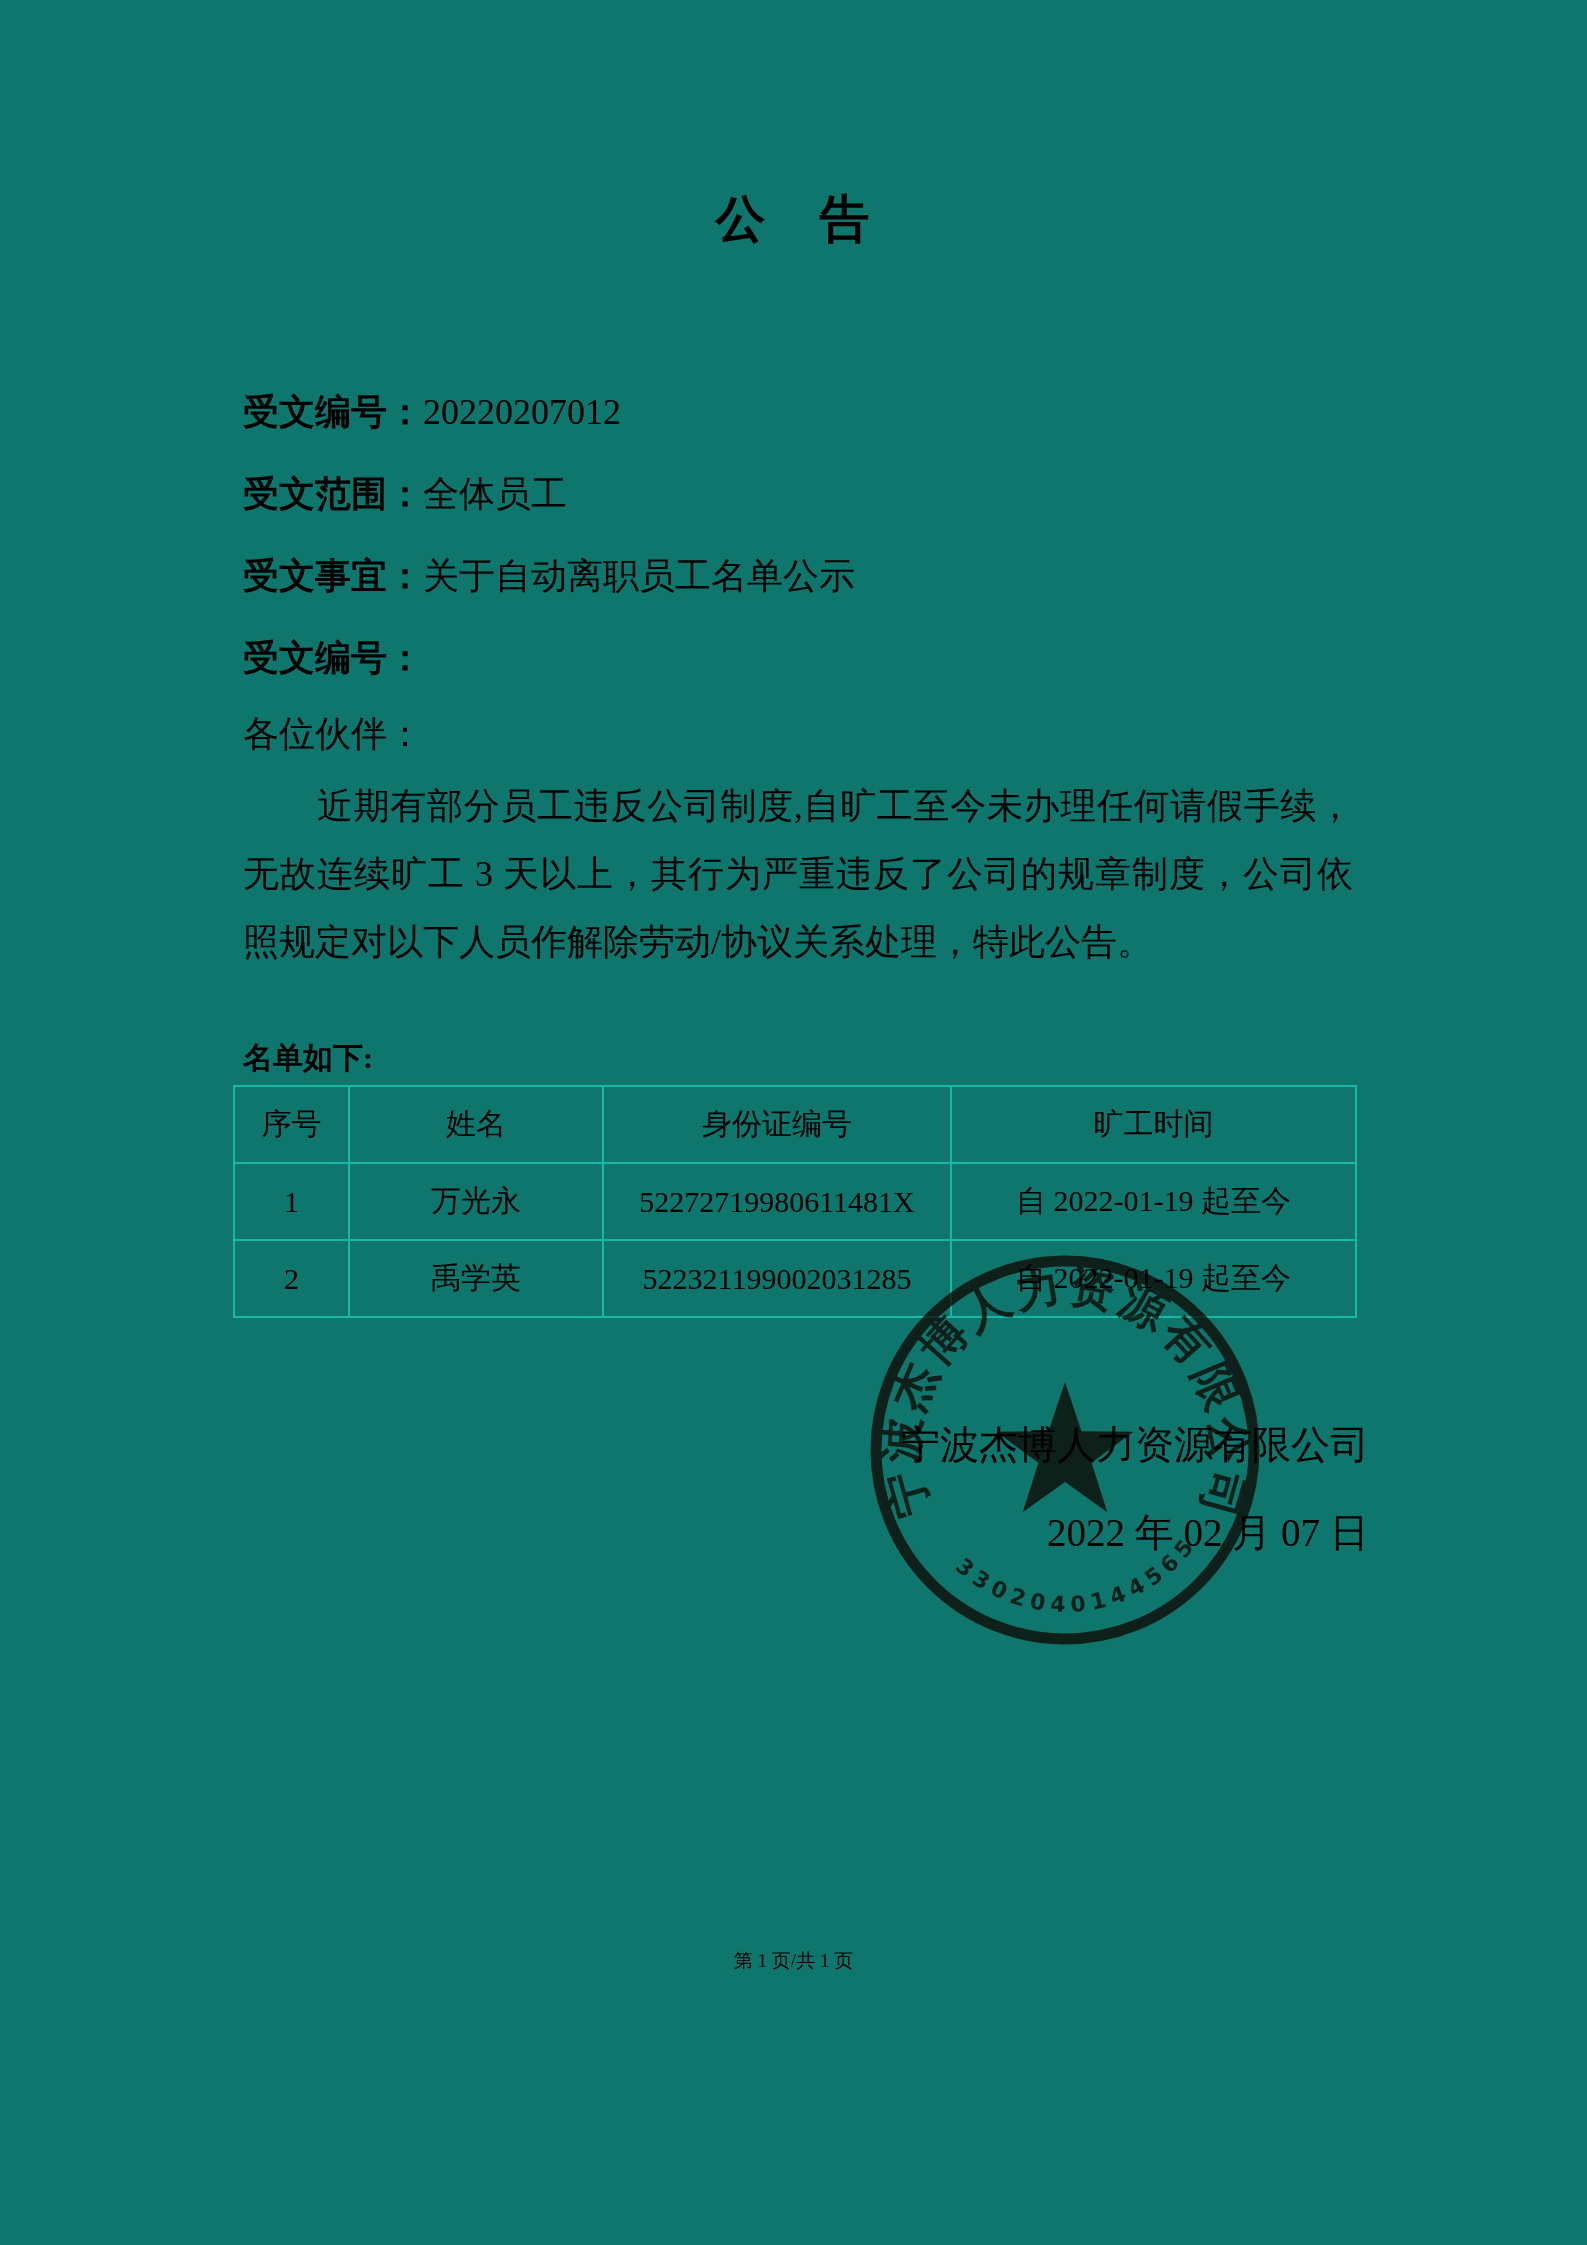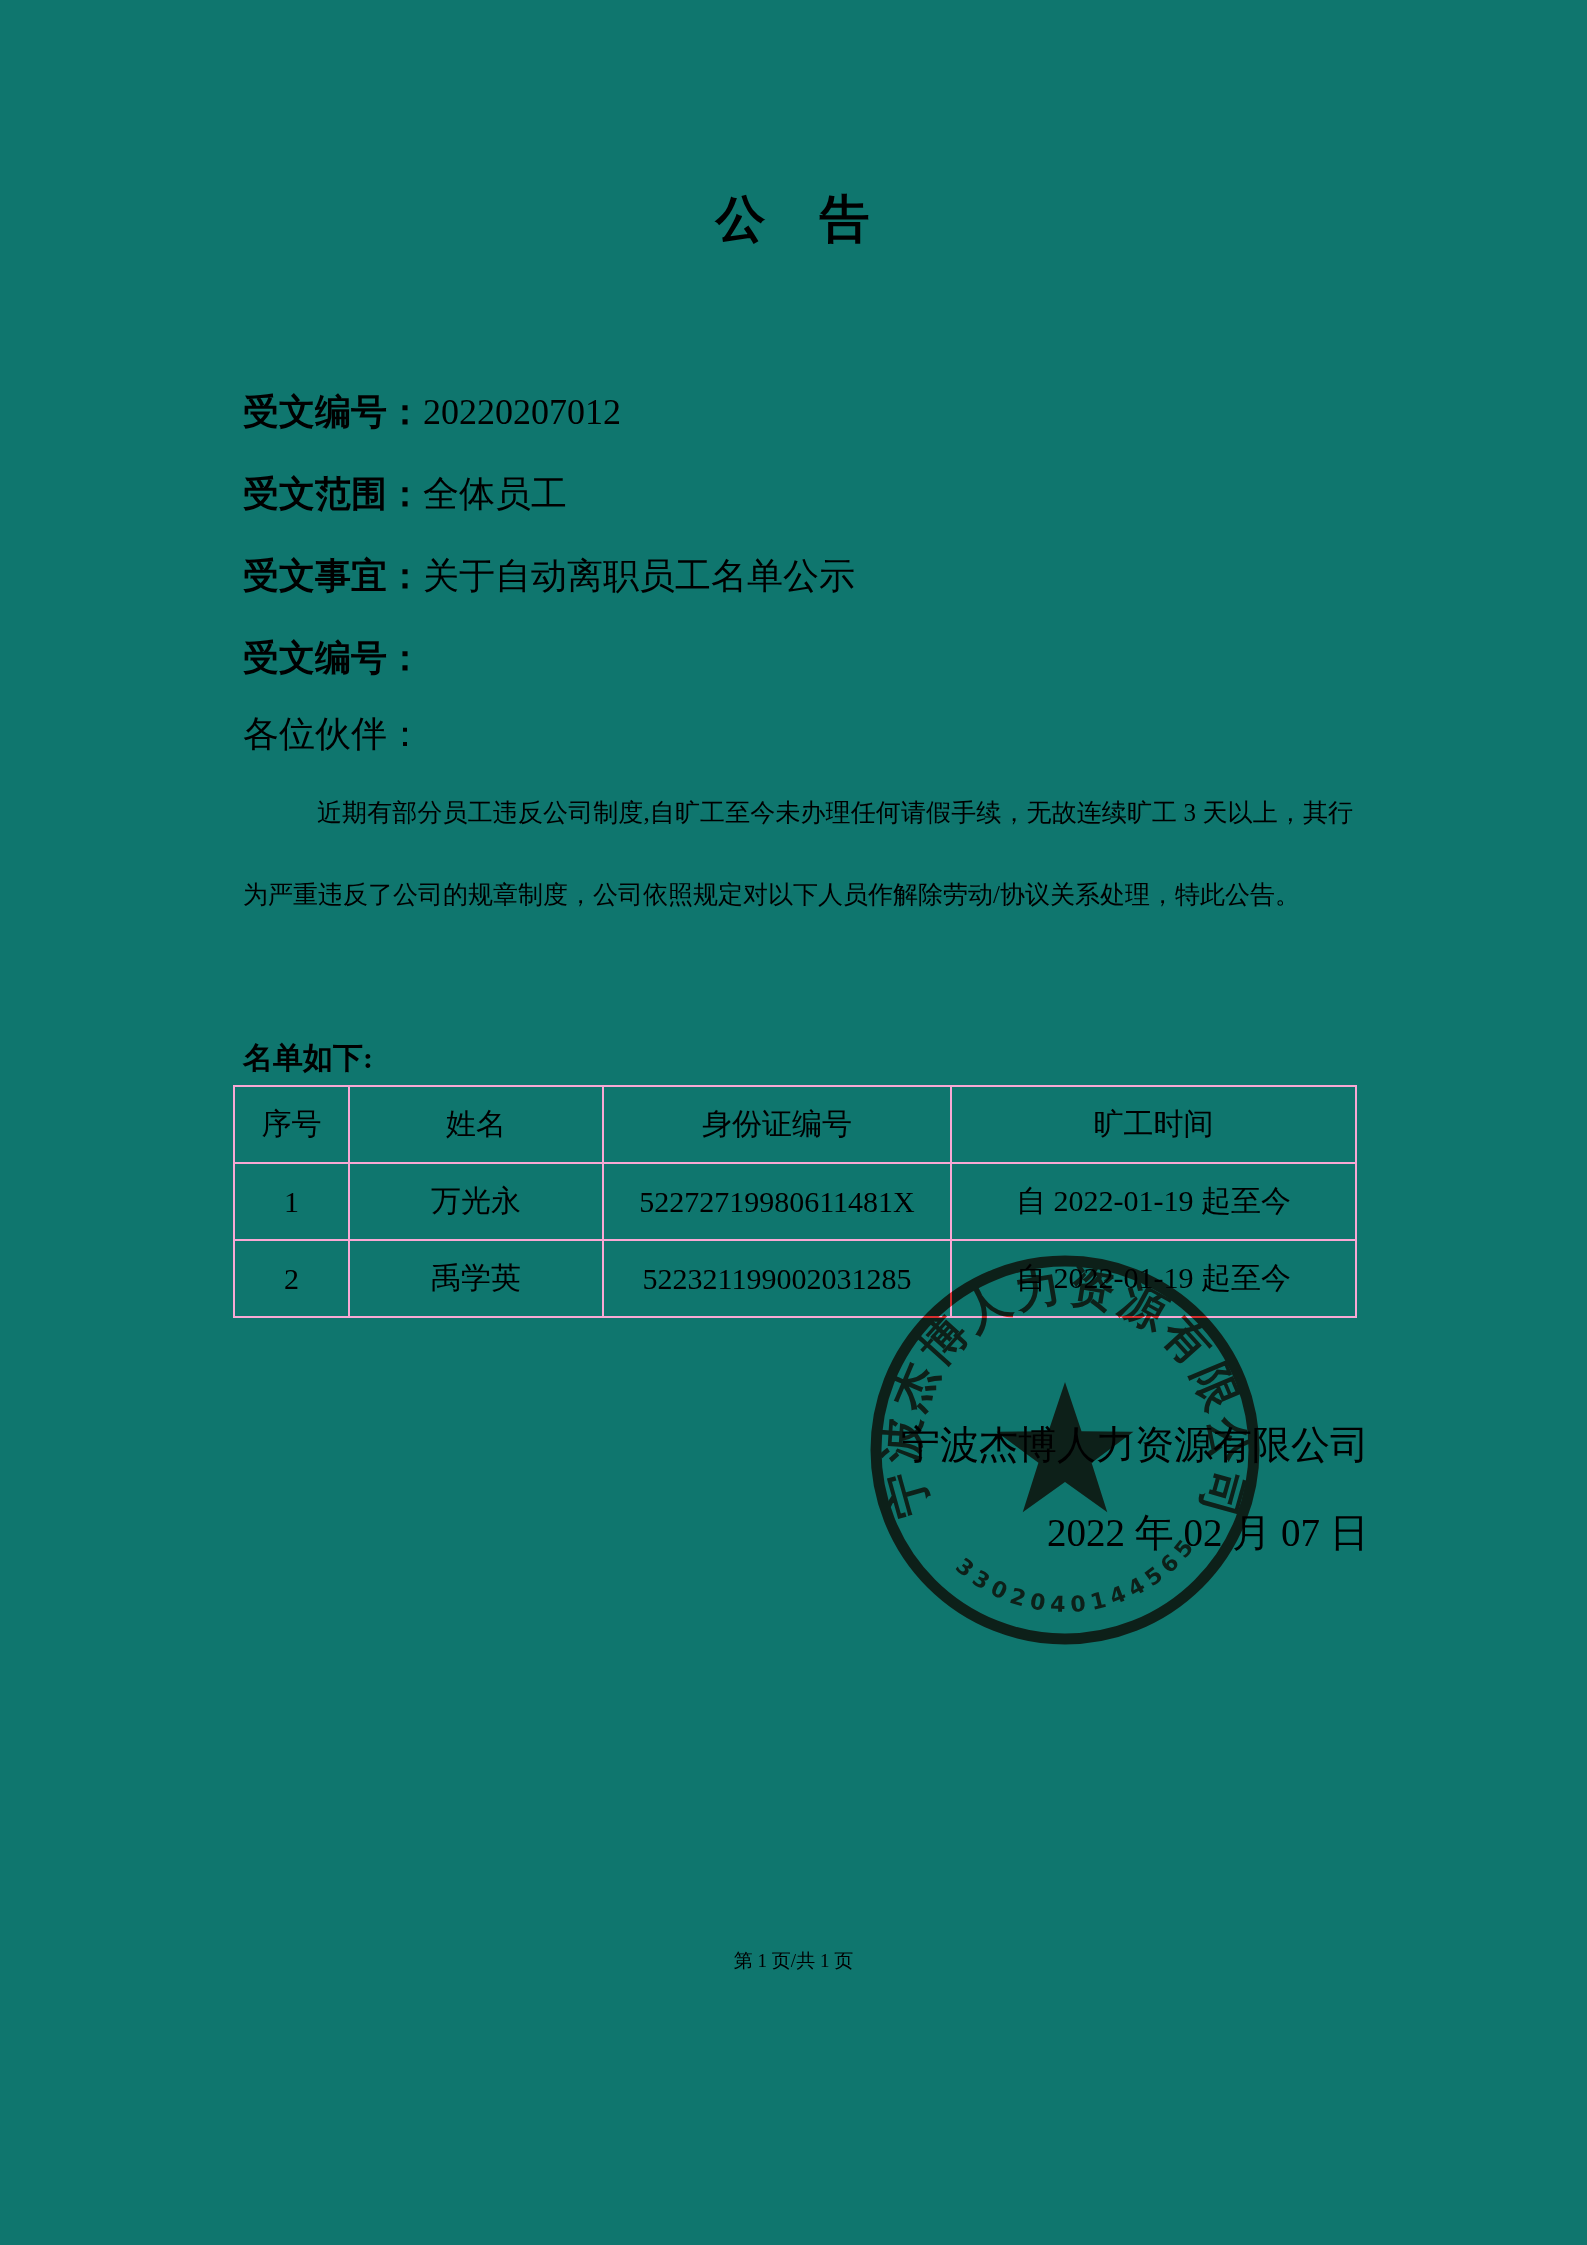--- a/index.html
+++ b/index.html
@@ -17,29 +17,29 @@
     text-align:center;font-size:50px;font-weight:bold;
     letter-spacing:2px;
   }
   .meta-block{position:absolute;left:243px;top:378px;}
   .meta-line{height:82px;padding-top:10px;font-size:36px;box-sizing:border-box;}
   .meta-label{font-weight:bold;}
   .meta-value{font-weight:normal;}
   .salutation{position:absolute;left:243px;top:710px;font-size:36px;}
   .body-para{
     position:absolute;left:243px;top:772px;width:1110px;
-    font-size:25px;line-height:82px;text-align:justify;text-indent:74px;
+    font-size:36px;line-height:68px;text-align:justify;text-indent:74px;
   }
   .list-label{position:absolute;left:243px;top:1038px;font-size:30px;font-weight:bold;}
   .roster{
     position:absolute;left:233px;top:1085px;width:1122px;
     border-collapse:collapse;table-layout:fixed;
   }
   .roster th,.roster td{
-    border:2px solid #f9a8d4;height:75px;text-align:center;
+    border:2px solid #14b8a6;height:75px;text-align:center;
     font-size:30px;font-weight:normal;padding:0;overflow:hidden;
   }
   .sig-company{position:absolute;left:901px;top:1418px;font-size:39px;white-space:nowrap;}
   .sig-date{position:absolute;left:1047px;top:1506px;font-size:39px;white-space:nowrap;}
   .page-footer{position:absolute;left:0;top:1948px;width:100%;text-align:center;font-size:19px;}
   .stamp{
     position:absolute;left:865px;top:1250px;width:400px;height:400px;
     mix-blend-mode:multiply;opacity:.93;pointer-events:none;
   }
 </style>

